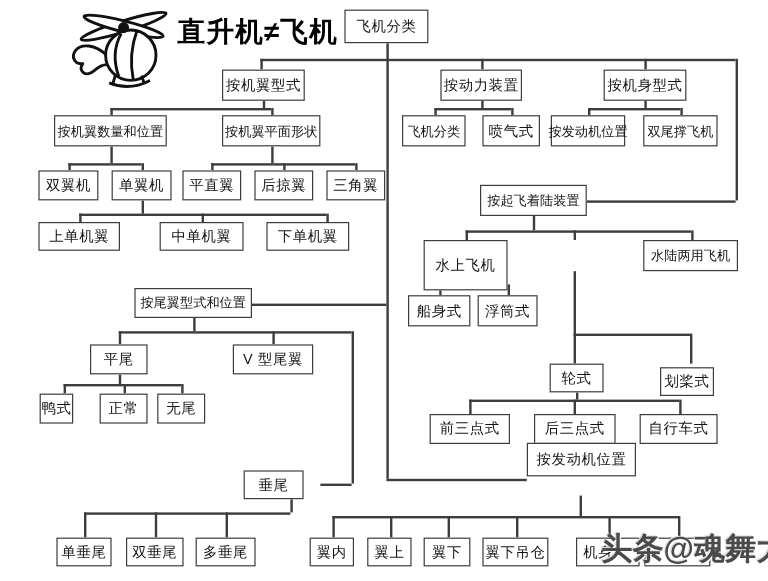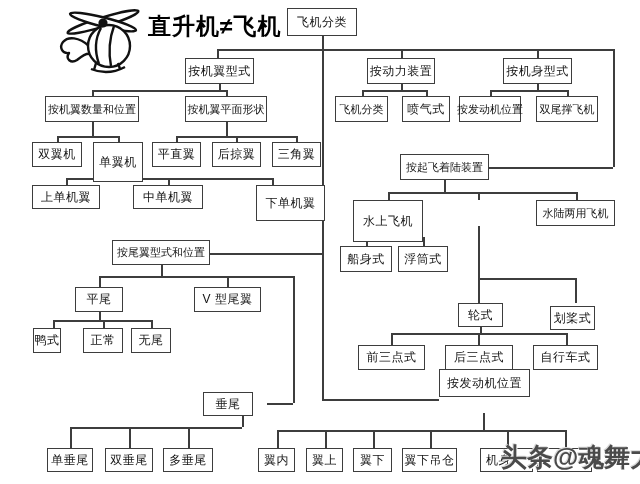--- a/index.html
+++ b/index.html
@@ -38,27 +38,27 @@
       <path d="M40 60 L38 67 M62 60 L64 66" fill="none"></path>
     </g>
   </svg>
 
   <div class="node" style="left:287px;top:8px;width:70px;height:28px">飞机分类</div>
 
   <div class="node" style="left:185px;top:58px;width:69px;height:26px">按机翼型式</div>
   <div class="node small" style="left:45px;top:96px;width:94px;height:26px">按机翼数量和位置</div>
   <div class="node small" style="left:185px;top:96px;width:82px;height:26px">按机翼平面形状</div>
   <div class="node" style="left:32px;top:142px;width:50px;height:25px">双翼机</div>
-  <div class="node" style="left:93px;top:142px;width:50px;height:40px">单翼机</div>
+  <div class="node" style="left:93px;top:142px;width:50px;height:25px">单翼机</div>
   <div class="node" style="left:152px;top:142px;width:49px;height:25px">平直翼</div>
   <div class="node" style="left:212px;top:142px;width:49px;height:25px">后掠翼</div>
   <div class="node" style="left:272px;top:142px;width:49px;height:25px">三角翼</div>
   <div class="node" style="left:32px;top:185px;width:68px;height:24px">上单机翼</div>
   <div class="node" style="left:133px;top:185px;width:70px;height:24px">中单机翼</div>
-  <div class="node" style="left:256px;top:185px;width:69px;height:36px">下单机翼</div>
+  <div class="node" style="left:222px;top:185px;width:69px;height:24px">下单机翼</div>
 
   <div class="node" style="left:367px;top:58px;width:68px;height:26px">按动力装置</div>
   <div class="node small" style="left:335px;top:96px;width:53px;height:26px">飞机分类</div>
   <div class="node" style="left:402px;top:96px;width:48px;height:26px">喷气式</div>
 
   <div class="node" style="left:503px;top:58px;width:69px;height:26px">按机身型式</div>
   <div class="node small" style="left:459px;top:96px;width:62px;height:26px">按发动机位置</div>
   <div class="node small" style="left:536px;top:96px;width:62px;height:26px">双尾撑飞机</div>
 
   <div class="node small" style="left:400px;top:154px;width:89px;height:26px">按起飞着陆装置</div>

